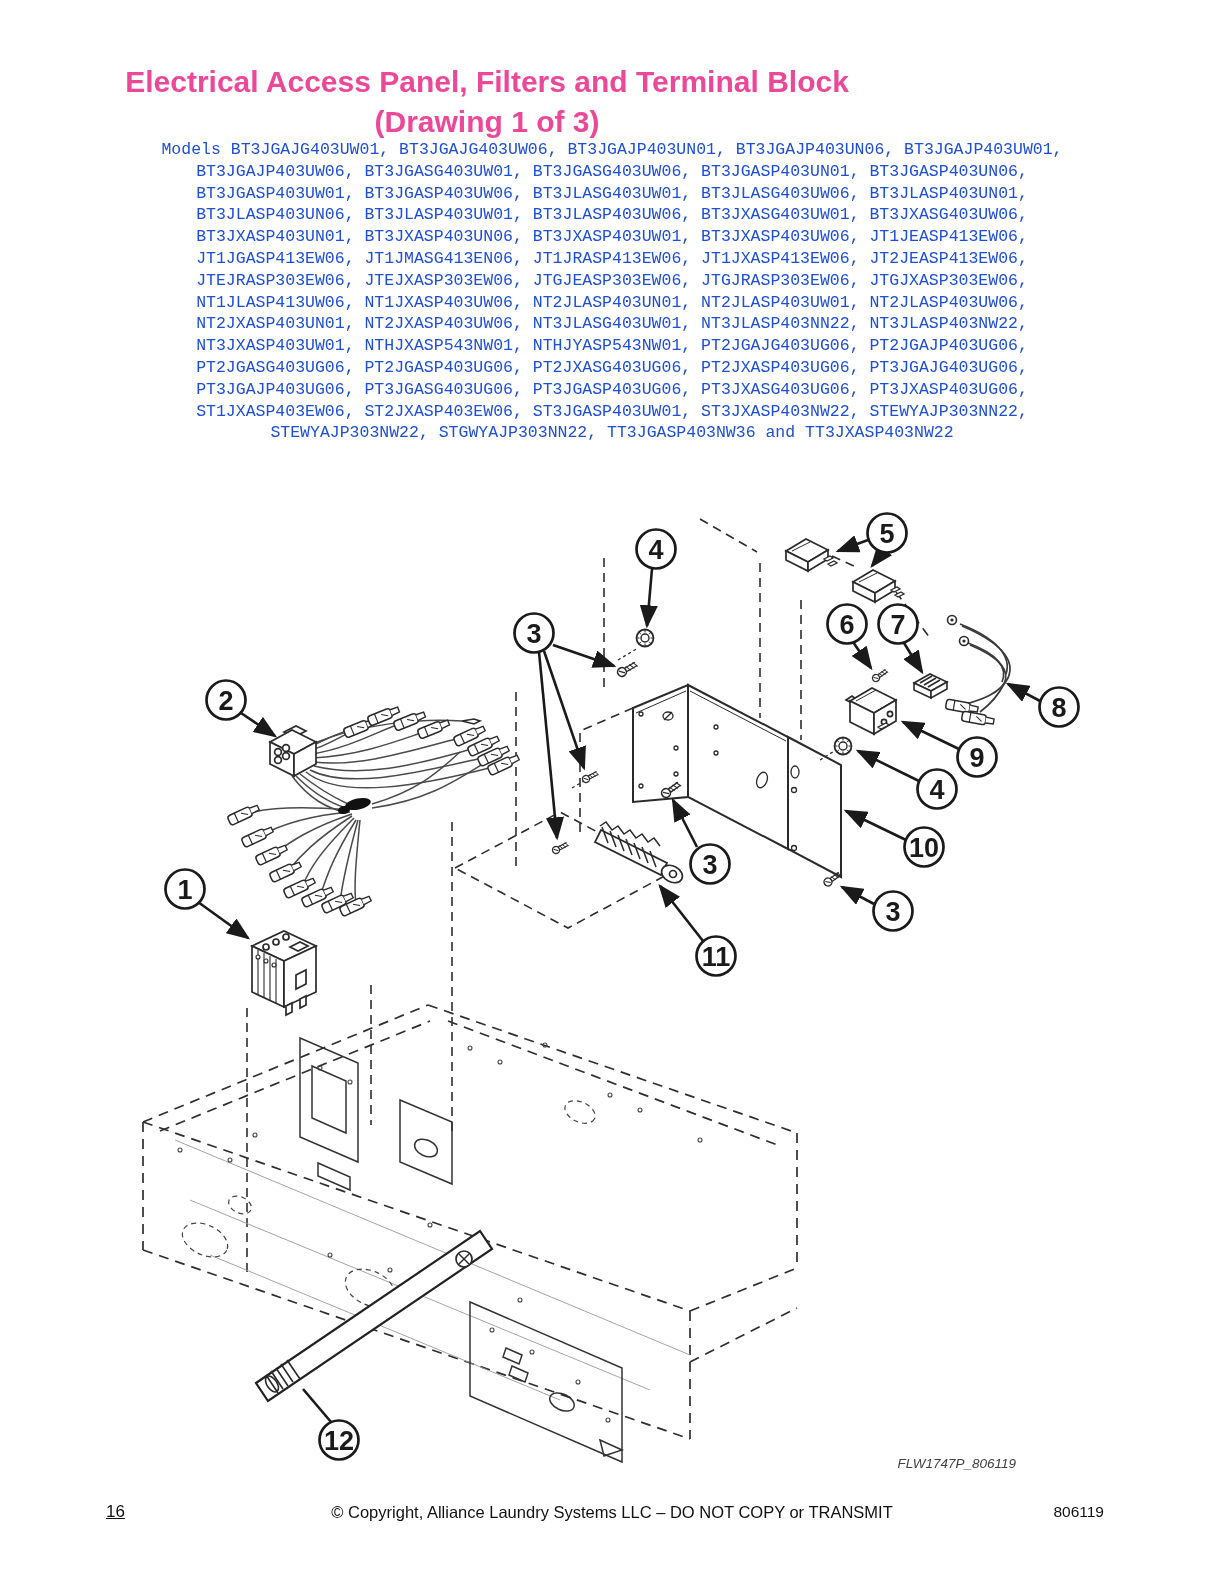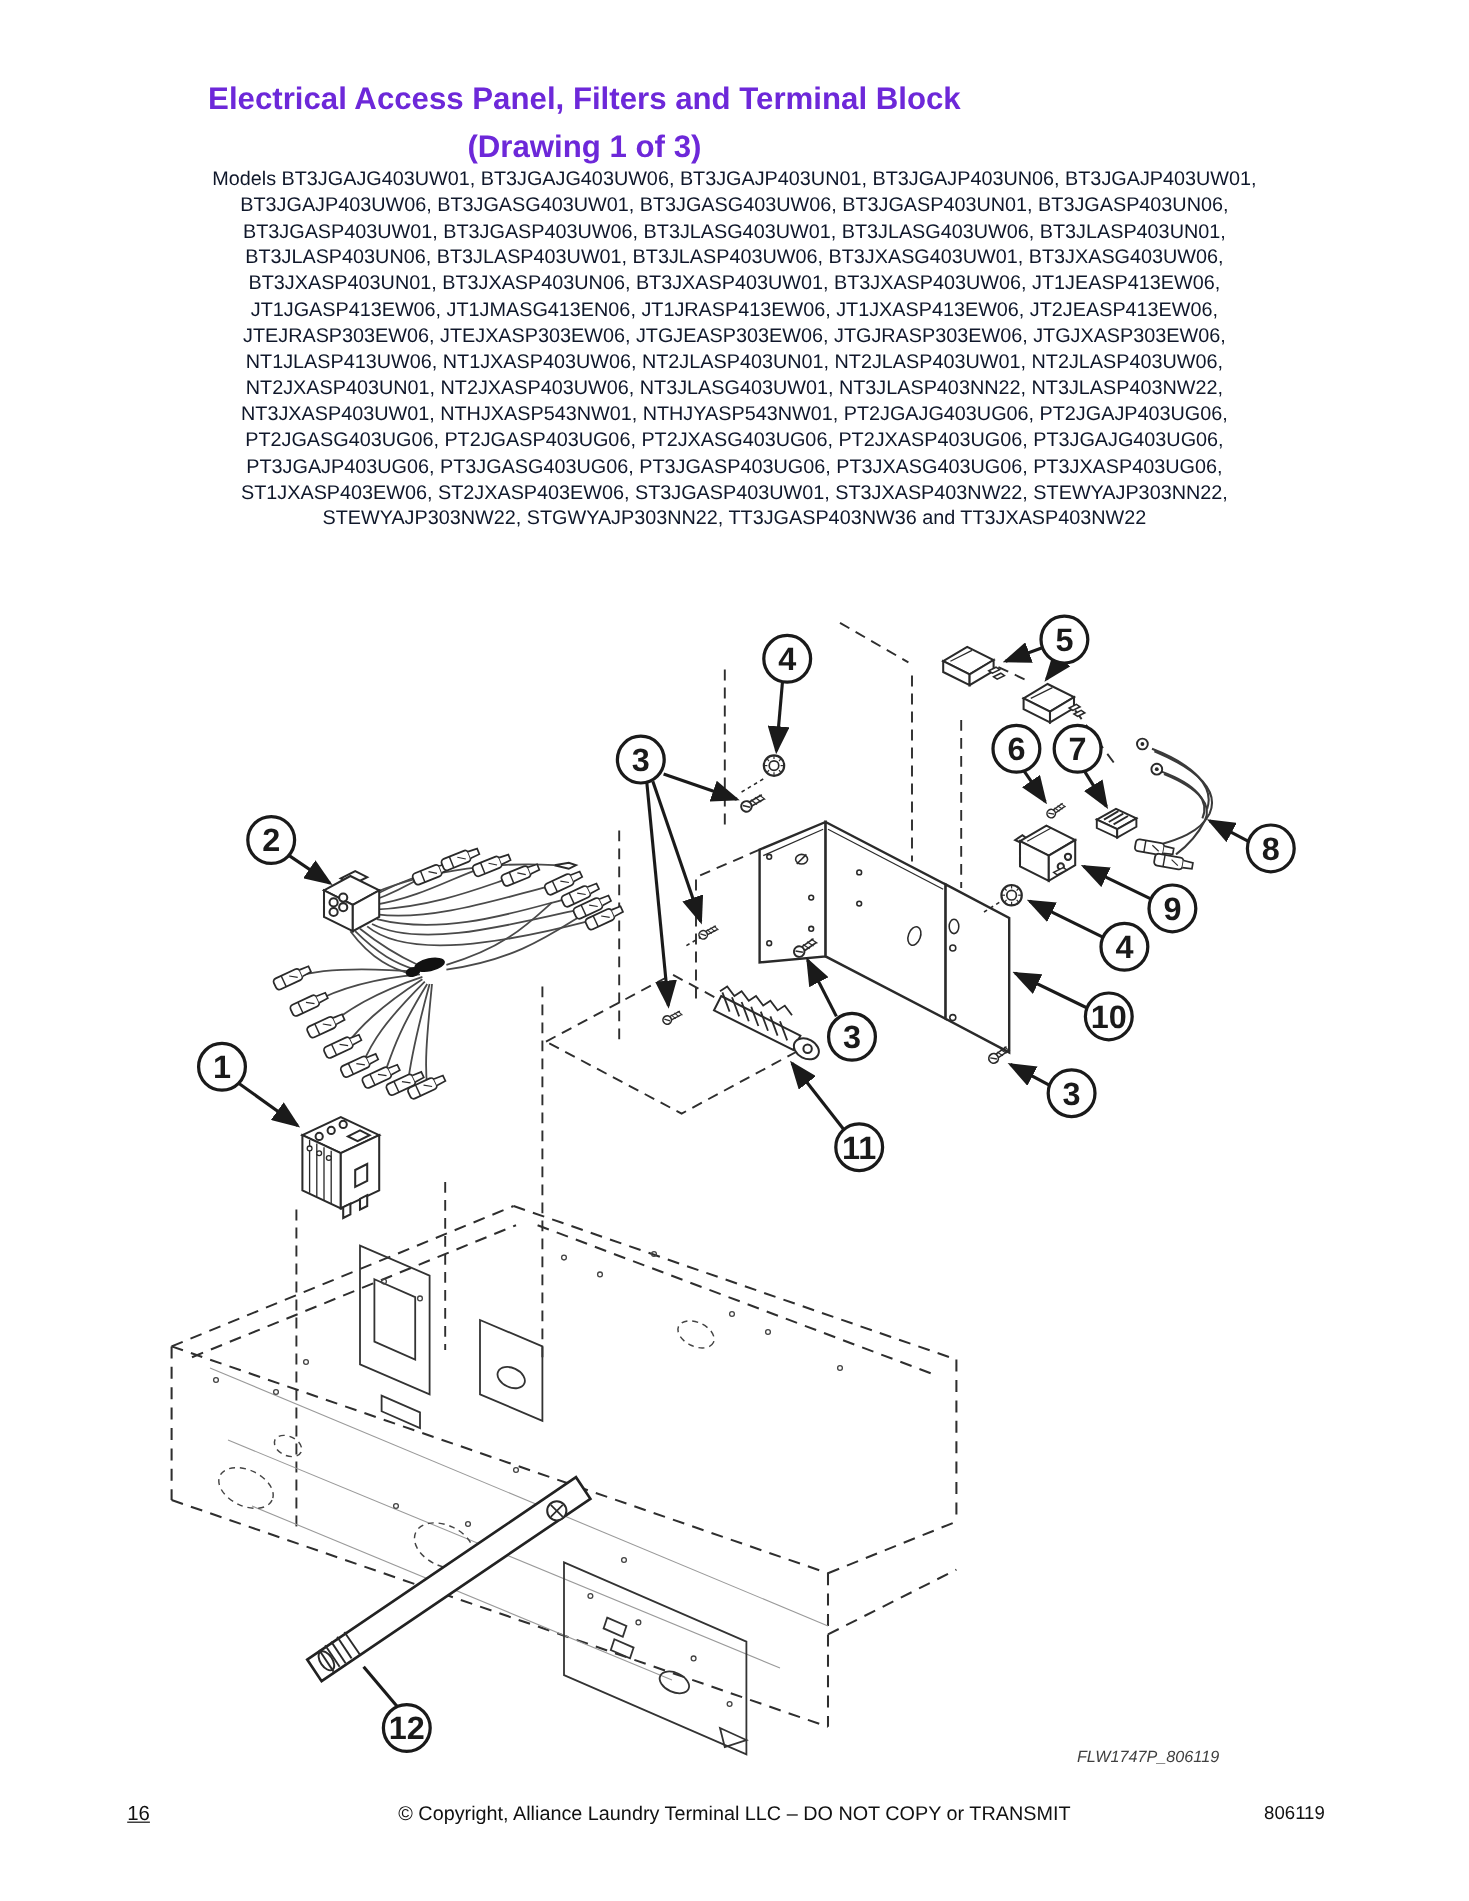--- a/index.html
+++ b/index.html
@@ -2,25 +2,25 @@
 <html><head>
 <meta charset="utf-8">
 <style>
   html,body{margin:0;padding:0;background:#ffffff;}
   body{
     width:1224px;height:1584px;position:relative;overflow:hidden;
     font-family:"Liberation Sans", sans-serif;color:#1a1a1a;
   }
   .page-title{
     position:absolute;left:0;top:62px;width:974px;text-align:center;
-    font-size:26px;font-weight:bold;line-height:40px;letter-spacing:0px;color:#6d28d9;
+    font-size:30px;font-weight:bold;line-height:40px;letter-spacing:0px;color:#ec4899;
   }
   .models-block{
     position:absolute;left:112px;top:139px;width:1000px;text-align:center;
-    font-size:16.5px;line-height:21.8px;color:#0f172a;
+    font-size:16.5px;line-height:21.8px;color:#1d4ed8;font-family:Liberation Mono, monospace;
   }
   .diagram-wrap{position:absolute;left:0;top:0;width:1224px;height:1584px;}
   svg{position:absolute;left:0;top:0;}
   .drawing-code{
     position:absolute;right:208px;top:1456px;font-size:13.5px;color:#3f3f3f;font-style:italic;
   }
   .footer-pageno{position:absolute;left:106px;top:1502px;font-size:17px;color:#111;text-decoration:underline;}
   .footer-copy{position:absolute;left:0;top:1503px;width:1224px;text-align:center;font-size:16.5px;color:#111;}
   .footer-doc{position:absolute;right:120px;top:1503px;font-size:15.5px;color:#111;margin-left:43px;}
 </style>
@@ -448,14 +448,14 @@
     <g>
       <circle cx="339" cy="1440" r="19.5" fill="#fff" stroke="#1a1a1a" stroke-width="2.7"></circle>
       <text x="339" y="1449.5">12</text>
     </g>
   </g>
 </svg>
 </div>
 
 <div class="drawing-code">FLW1747P_806119</div>
 <div class="footer-pageno">16</div>
-<div class="footer-copy">© Copyright, Alliance Laundry Terminal LLC – DO NOT COPY or TRANSMIT</div>
+<div class="footer-copy">© Copyright, Alliance Laundry Systems LLC – DO NOT COPY or TRANSMIT</div>
 <div class="footer-doc">806119</div>
 
 </body></html>

